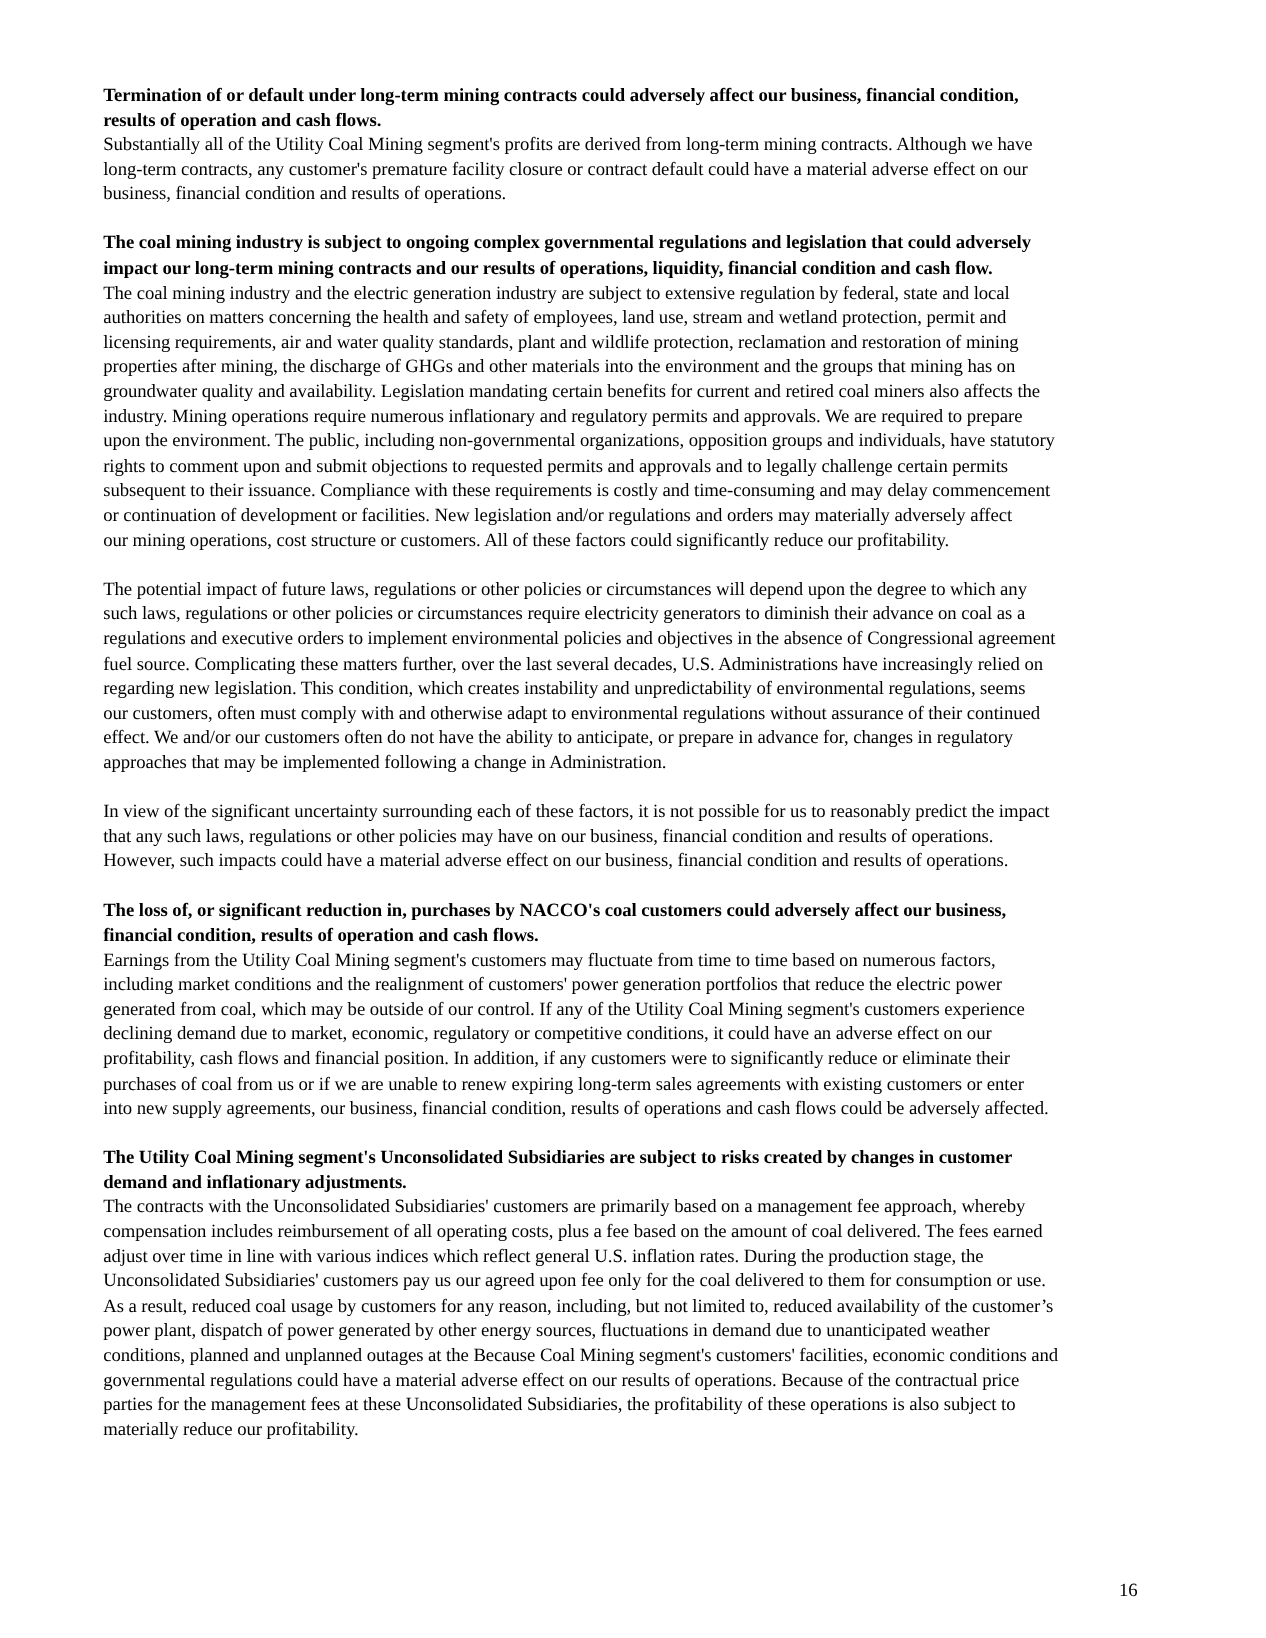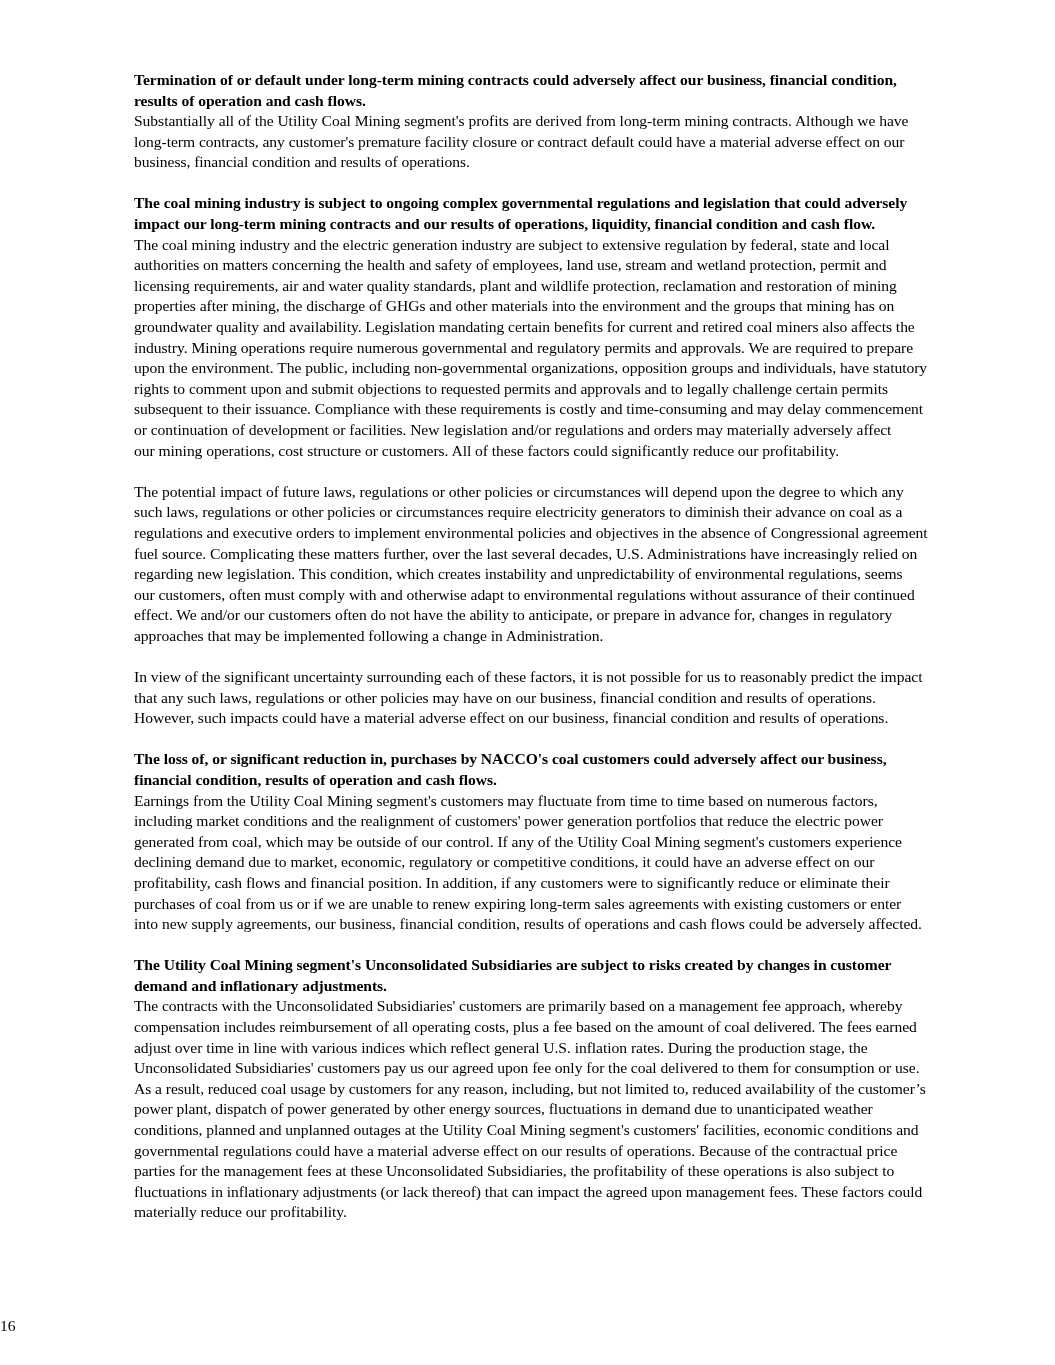--- a/index.html
+++ b/index.html
@@ -13,21 +13,20 @@
     position: relative;
     overflow: hidden;
     font-family: "Liberation Serif", "DejaVu Serif", serif;
     color: #000000;
   }
   .page {
     position: absolute;
     left: 86px;
     top: 70px;
     width: 900px;
-    margin-left: 48px;
   }
   .section {
     margin: 0 0 20.5px 0;
   }
   .line {
     font-size: 15.6px;
     line-height: 20.6px;
     height: 20.6px;
     white-space: nowrap;
     letter-spacing: -0.05px;
@@ -36,21 +35,21 @@
     font-weight: bold;
   }
   .para-gap {
     height: 20.6px;
   }
   .page-number {
     position: absolute;
     left: 0;
     width: 948px;
     top: 1316px;
-    text-align: left;
+    text-align: right;
     font-size: 15.6px;
     line-height: 20px;
   }
 </style>
 </head>
 <body>
 
 <div class="page">
 
   <div class="section">
@@ -69,21 +68,21 @@
     <div class="heading">
       <div class="line">The coal mining industry is subject to ongoing complex governmental regulations and legislation that could adversely</div>
       <div class="line">impact our long-term mining contracts and our results of operations, liquidity, financial condition and cash flow.</div>
     </div>
     <div class="body">
       <div class="line">The coal mining industry and the electric generation industry are subject to extensive regulation by federal, state and local</div>
       <div class="line">authorities on matters concerning the health and safety of employees, land use, stream and wetland protection, permit and</div>
       <div class="line">licensing requirements, air and water quality standards, plant and wildlife protection, reclamation and restoration of mining</div>
       <div class="line">properties after mining, the discharge of GHGs and other materials into the environment and the groups that mining has on</div>
       <div class="line">groundwater quality and availability. Legislation mandating certain benefits for current and retired coal miners also affects the</div>
-      <div class="line">industry. Mining operations require numerous governmental and regulatory permits and approvals. We are required to prepare</div>
+      <div class="line">industry. Mining operations require numerous inflationary and regulatory permits and approvals. We are required to prepare</div>
       <div class="line">upon the environment. The public, including non-governmental organizations, opposition groups and individuals, have statutory</div>
       <div class="line">rights to comment upon and submit objections to requested permits and approvals and to legally challenge certain permits</div>
       <div class="line">subsequent to their issuance. Compliance with these requirements is costly and time-consuming and may delay commencement</div>
       <div class="line">or continuation of development or facilities.  New legislation and/or regulations and orders may materially adversely affect</div>
       <div class="line">our mining operations, cost structure or customers. All of these factors could significantly reduce our profitability.</div>
     </div>
     <div class="para-gap"></div>
     <div class="body">
       <div class="line">The potential impact of future laws, regulations or other policies or circumstances will depend upon the degree to which any</div>
       <div class="line">such laws, regulations or other policies or circumstances require electricity generators to diminish their advance on coal as a</div>
@@ -123,23 +122,22 @@
       <div class="line">The Utility Coal Mining segment's Unconsolidated Subsidiaries are subject to risks created by changes in customer</div>
       <div class="line">demand and inflationary adjustments.</div>
     </div>
     <div class="body">
       <div class="line">The contracts with the Unconsolidated Subsidiaries' customers are primarily based on a management fee approach, whereby</div>
       <div class="line">compensation includes reimbursement of all operating costs, plus a fee based on the amount of coal delivered. The fees earned</div>
       <div class="line">adjust over time in line with various indices which reflect general U.S. inflation rates. During the production stage, the</div>
       <div class="line">Unconsolidated Subsidiaries' customers pay us our agreed upon fee only for the coal delivered to them for consumption or use.</div>
       <div class="line">As a result, reduced coal usage by customers for any reason, including, but not limited to, reduced availability of the customer’s</div>
       <div class="line">power plant, dispatch of power generated by other energy sources, fluctuations in demand due to unanticipated weather</div>
-      <div class="line">conditions, planned and unplanned outages at the Utility Coal Mining segment's customers' facilities, economic conditions and</div>
+      <div class="line">conditions, planned and unplanned outages at the Because Coal Mining segment's customers' facilities, economic conditions and</div>
       <div class="line">governmental regulations could have a material adverse effect on our results of operations. Because of the contractual price</div>
       <div class="line">parties for the management fees at these Unconsolidated Subsidiaries, the profitability of these operations is also subject to</div>
-      <div class="line">fluctuations in inflationary adjustments (or lack thereof) that can impact the agreed upon management fees. These factors could</div>
       <div class="line">materially reduce our profitability.</div>
     </div>
   </div>
 
 </div>
 
 <div class="page-number">16</div>
 
 </body></html>

